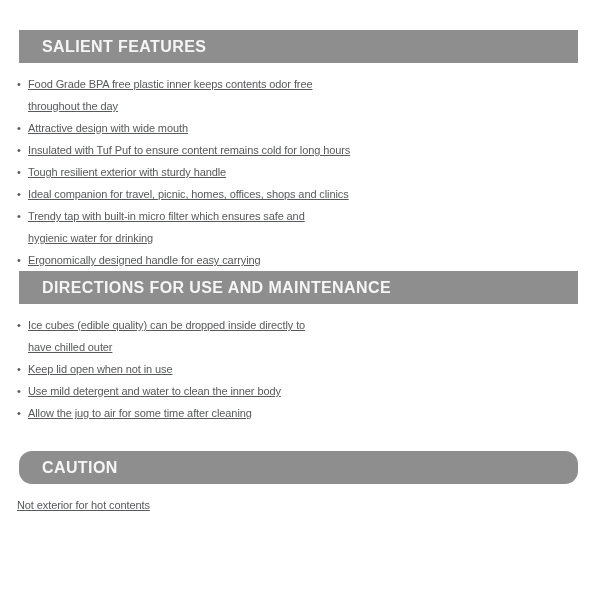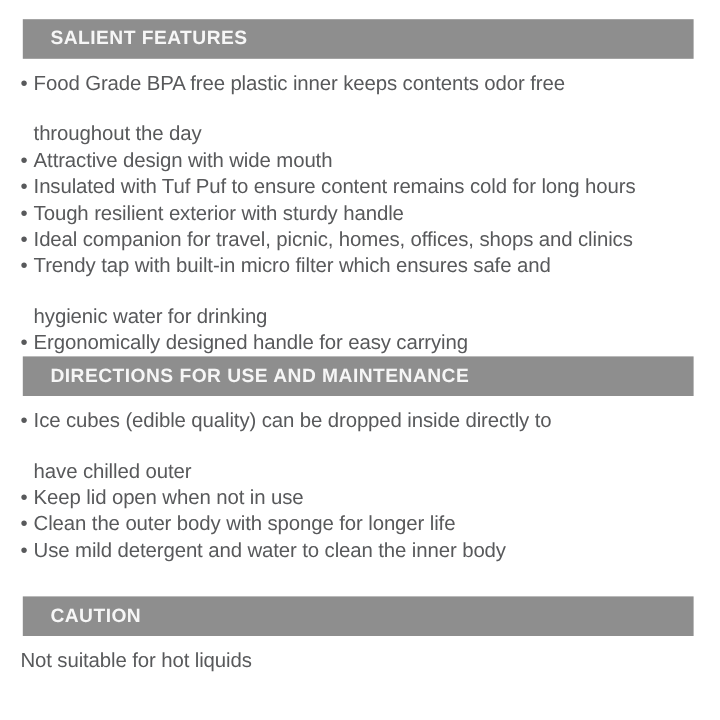--- a/index.html
+++ b/index.html
@@ -8,47 +8,48 @@
     width: 600px;
     height: 600px;
     background: #ffffff;
     overflow: hidden;
     font-family: "Liberation Sans", sans-serif;
   }
   .page {
     box-sizing: border-box;
     width: 600px;
     height: 600px;
-    padding-top: 16px;
+    padding-top: 30px;
     background: #ffffff;
   }
   .section-header {
     margin: 0 22px 0 19px;
     height: 33px;
     line-height: 33px;
     padding-left: 23px;
     background: #8e8e8e;
     color: #f6f6f6;
     font-size: 16px;
     font-weight: bold;
     letter-spacing: 0.4px;
     white-space: nowrap;
     overflow: hidden;
   }
   .section + .section .section-header { }
-  .section.caution .section-header { margin-top: 27px; }
+  .section.caution .section-header { margin-top: 27px; border-radius: 13px; }
   .items {
     padding: 10px 0 0 17px;
-    font-size: 17px;
+    font-size: 11px;
     line-height: 22px;
     letter-spacing: -0.1px;
     color: #58595b;
+    text-decoration: underline;
   }
   .line { white-space: pre; }
-  .line.cont { padding-left: 11px; margin-top: 20px; }
+  .line.cont { padding-left: 11px; }
   .bullet {
     display: inline-block;
     width: 11px;
     color: #58595b;
   }
 </style>
 </head>
 <body>
 
 <div class="page">
@@ -86,30 +87,30 @@
     <div class="section-header">DIRECTIONS FOR USE AND MAINTENANCE</div>
     <div class="items">
         <div class="item bulleted">
           <div class="line first"><span class="bullet">•</span>Ice cubes (edible quality) can be dropped inside directly to</div>
           <div class="line cont">have chilled outer</div>
         </div>
         <div class="item bulleted">
           <div class="line first"><span class="bullet">•</span>Keep lid open when not in use</div>
         </div>
         <div class="item bulleted">
-          <div class="line first"><span class="bullet">•</span>Clean the outer body with sponge for longer life</div>
+          <div class="line first"><span class="bullet">•</span>Use mild detergent and water to clean the inner body</div>
         </div>
         <div class="item bulleted">
-          <div class="line first"><span class="bullet">•</span>Use mild detergent and water to clean the inner body</div>
+          <div class="line first"><span class="bullet">•</span>Allow the jug to air for some time after cleaning</div>
         </div>
       </div>
   </div>
 
   <div class="section caution">
     <div class="section-header">CAUTION</div>
     <div class="items">
         <div class="item plain">
-          <div class="line first">Not suitable for hot liquids</div>
+          <div class="line first">Not exterior for hot contents</div>
         </div>
       </div>
   </div>
 
 </div>
 
 </body></html>

